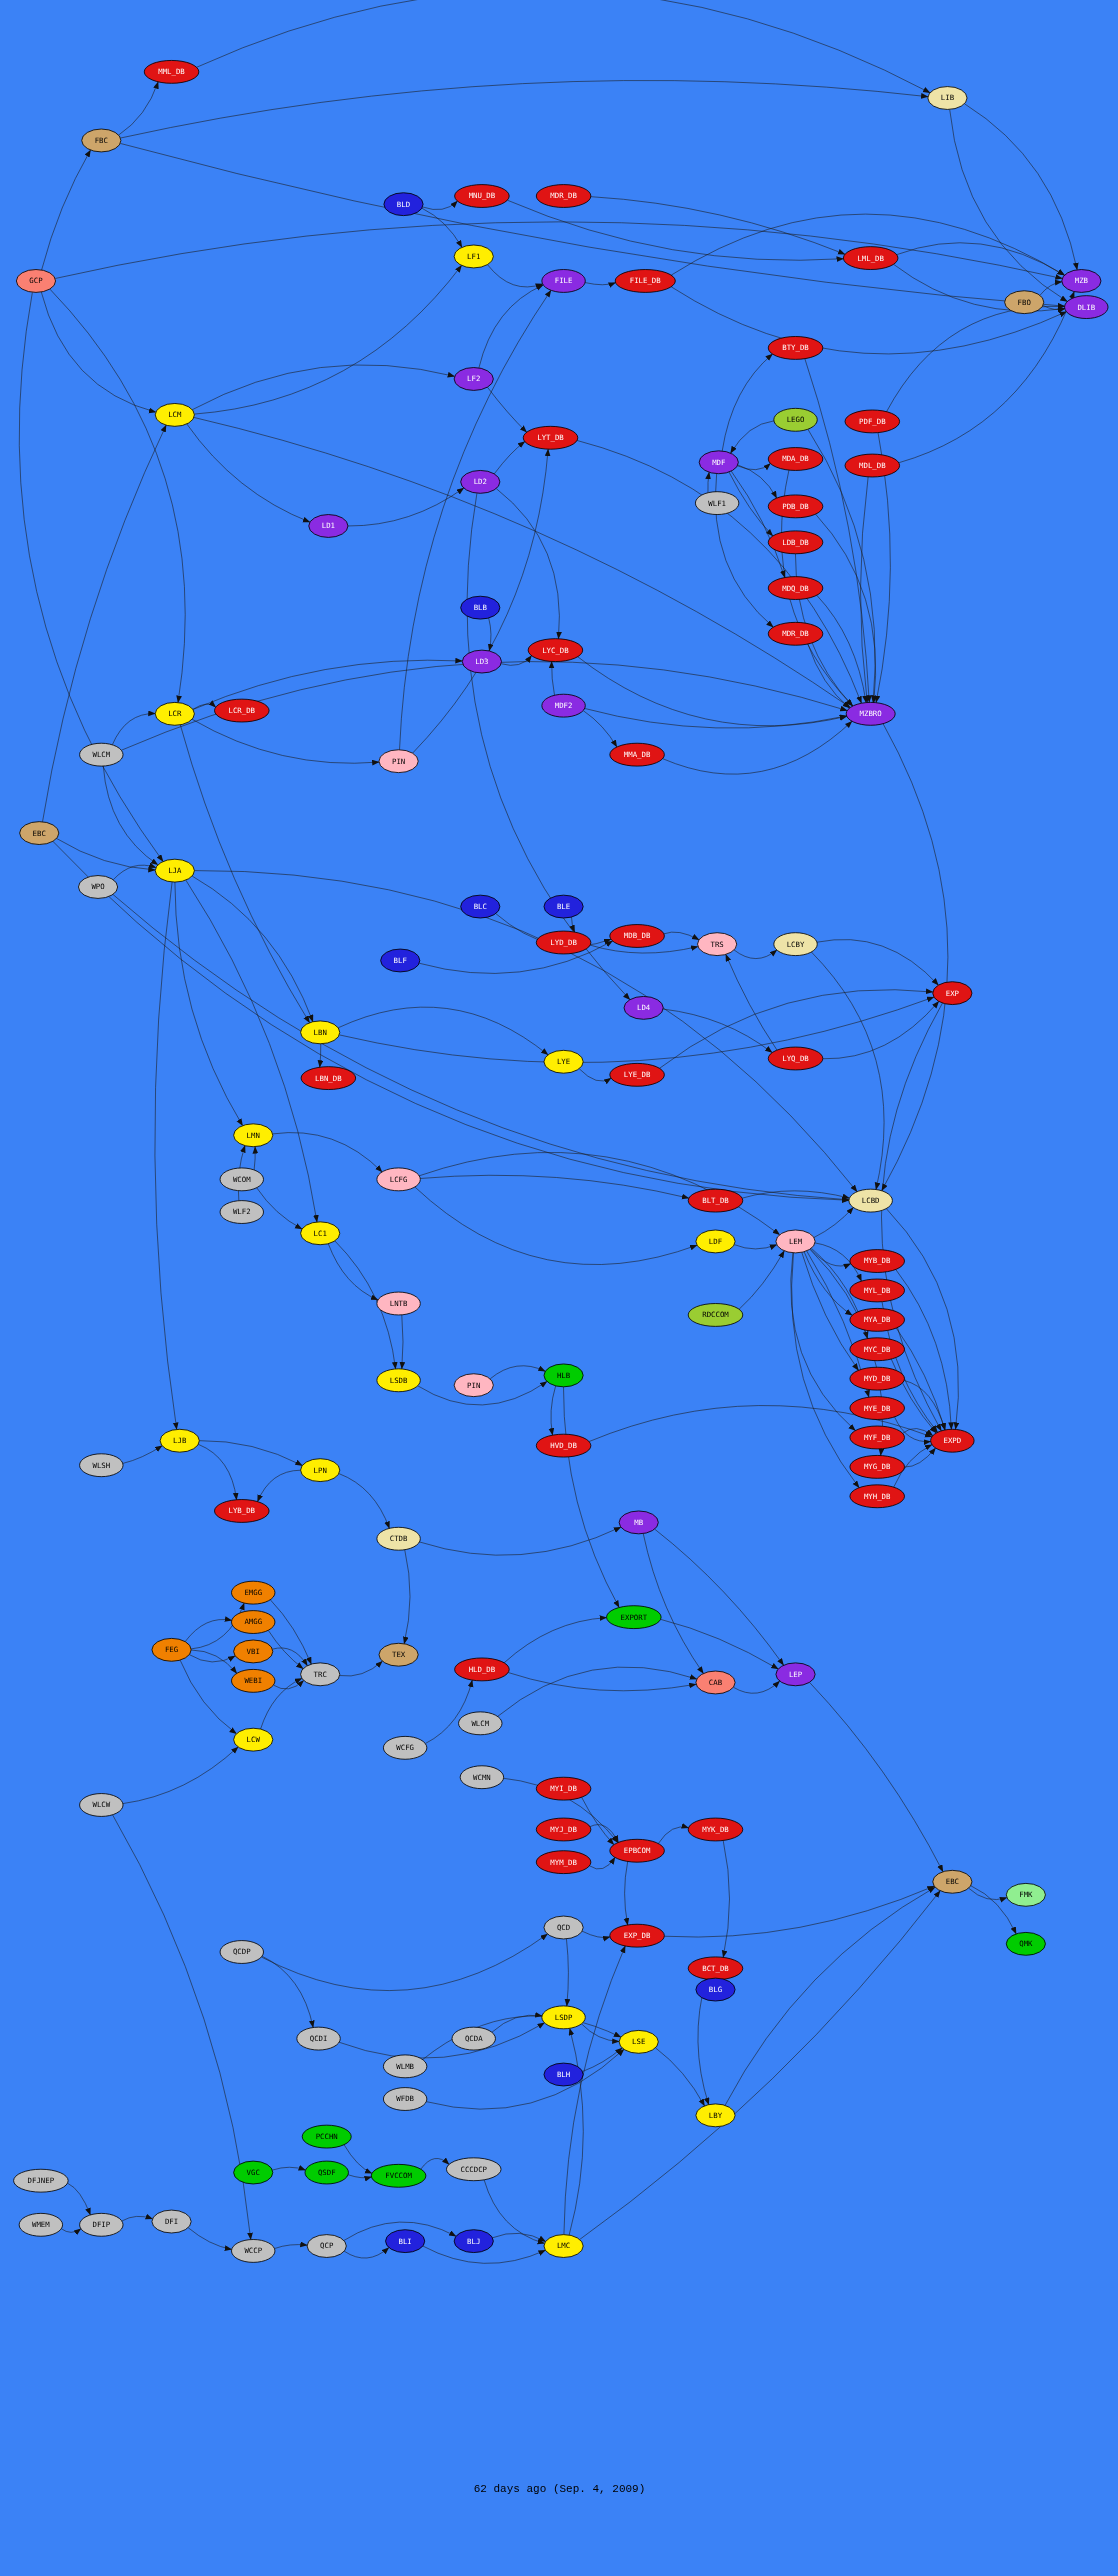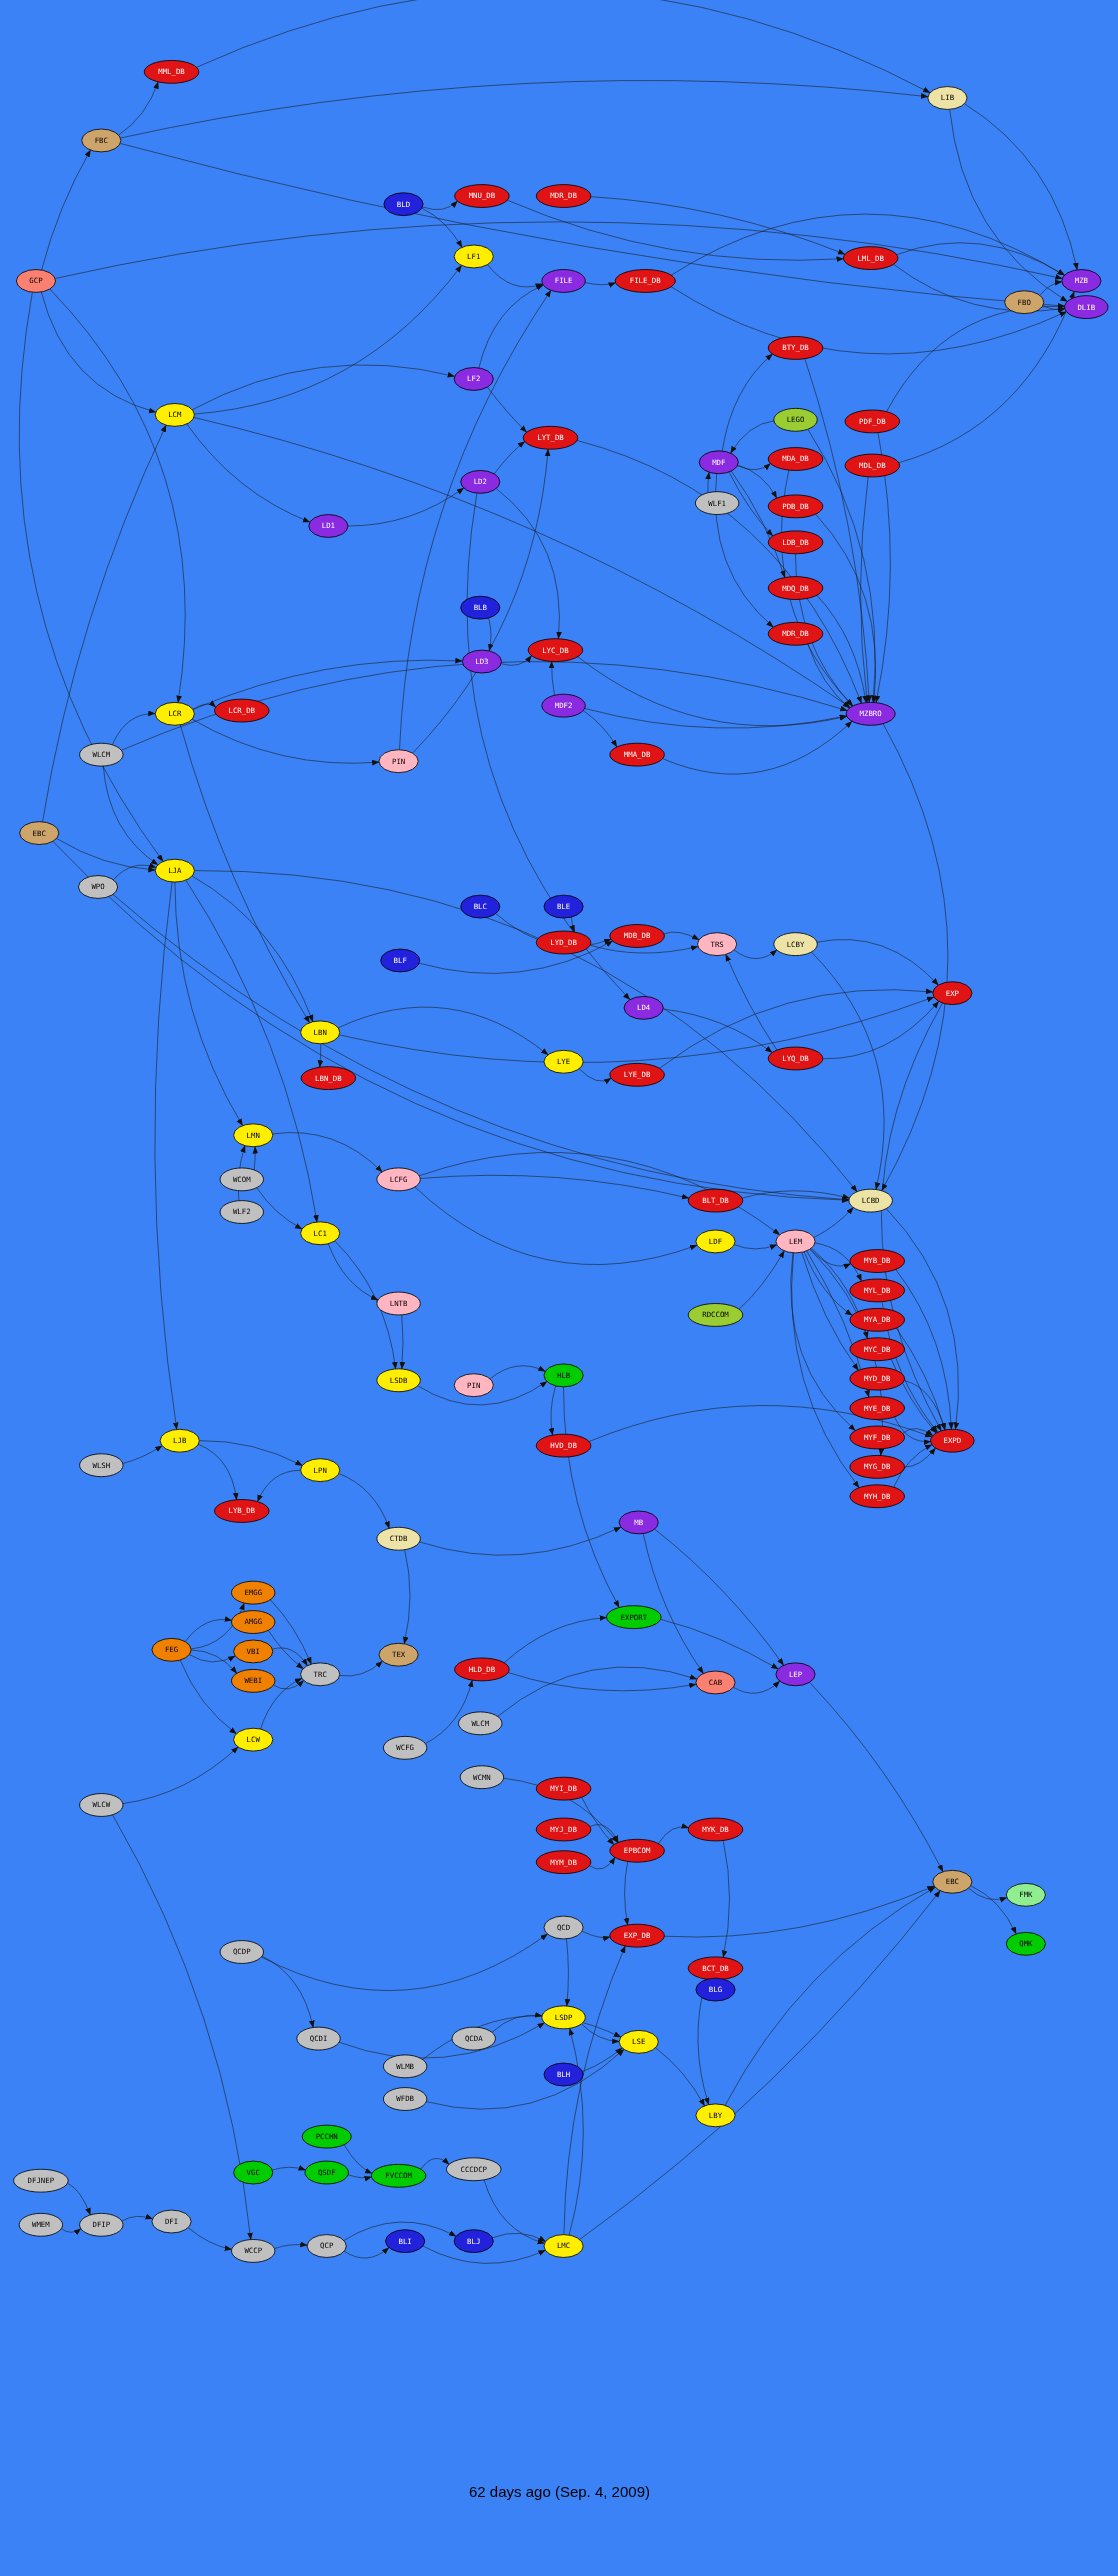--- a/index.html
+++ b/index.html
@@ -1,20 +1,20 @@
 <!DOCTYPE html>
 <html style="font-size:13px"><head>
 <meta charset="utf-8">
 <style>
   html,body{margin:0;padding:0;background:#ffffff;}
   .canvas{position:relative;width:1119px;height:2576px;background:#3b82f6;overflow:hidden;
           font-family:"DejaVu Sans Mono", monospace;}
   #graph-svg{position:absolute;left:0;top:0;}
   .caption{position:absolute;left:0;top:2483px;width:100%;text-align:center;
-           font-family:Liberation Sans, sans-serif;font-size:15px;color:#000;}
+           font-family:Liberation Mono, monospace;font-size:11px;color:#000;}
 </style>
 </head>
 <body>
 
 <div class="canvas">
   <svg id="graph-svg" width="1119" height="2576" viewBox="0 0 1370 3154" xmlns="http://www.w3.org/2000/svg">
     <defs>
       <marker id="arrow" markerUnits="userSpaceOnUse" markerWidth="10" markerHeight="8" refX="8.5" refY="3.5" orient="auto">
         <path d="M0,0 L9,3.5 L0,7 z" fill="#111"></path>
       </marker>

